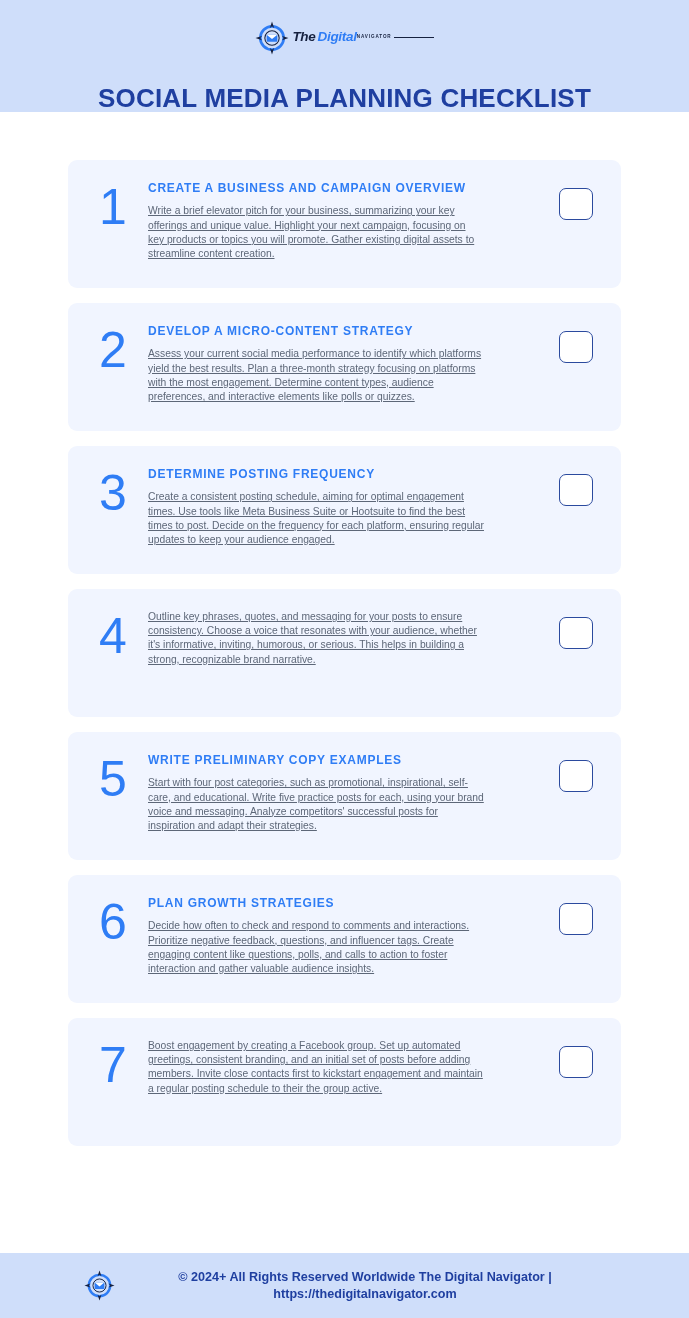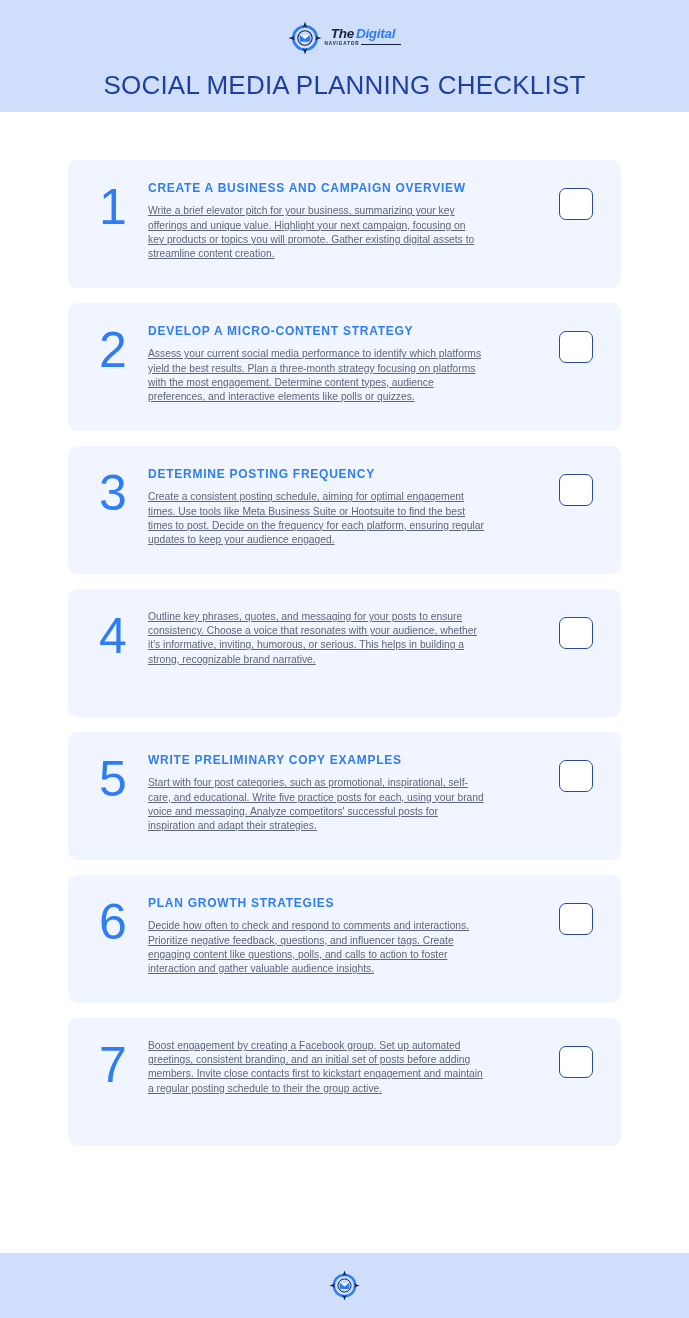--- a/index.html
+++ b/index.html
@@ -42,21 +42,21 @@
 
   .compass {
     width: 34px;
     height: 34px;
     flex: 0 0 34px;
     display: block;
   }
 
   .brand-wordmark {
     display: flex;
-    flex-direction: column;
+    flex-direction: row;
     justify-content: center;
     line-height: 1;
     padding-bottom: 2px;
     align-items: center;
   }
 
   .brand-line1 {
     font-size: 13.5px;
     font-weight: bold;
     font-style: italic;
@@ -80,23 +80,23 @@
     white-space: nowrap;
   }
   .brand-rule {
     flex: 1 1 auto;
     height: 1px;
     background: #16213f;
     min-width: 40px;
   }
 
   .main-title {
-    margin-top: 15px;
+    margin-top: 28px;
     font-size: 26px;
-    font-weight: normal;
+    font-weight: bold;
     letter-spacing: 0.2px;
     color: #1f3fa0;
     text-align: center;
     white-space: nowrap;
   }
 
   
   .checklist {
     flex: 1 1 auto;
     padding: 48px 68px 0 68px;
@@ -308,15 +308,16 @@
     <svg class="footer-compass" viewBox="0 0 64 64">
       <circle cx="32" cy="32" r="22" fill="none" stroke="#2f7df5" stroke-width="5"></circle>
       <circle cx="32" cy="32" r="13.5" fill="none" stroke="#16213f" stroke-width="2"></circle>
       <polygon points="32,1 36,13 32,10 28,13" fill="#16213f"></polygon>
       <polygon points="32,63 36,51 32,54 28,51" fill="#16213f"></polygon>
       <polygon points="1,32 13,28 10,32 13,36" fill="#16213f"></polygon>
       <polygon points="63,32 51,28 54,32 51,36" fill="#16213f"></polygon>
       <rect x="22" y="26" width="20" height="13" rx="1.5" fill="#2f7df5"></rect>
       <polygon points="22,26 42,26 32,34" fill="#ffffff"></polygon>
     </svg>
+    <div class="footer-text">© 2024+ All Rights Reserved Worldwide The Digital Navigator | https://thedigitalnavigator.com</div>
   </div>
 
 </div>
 
 </body></html>

